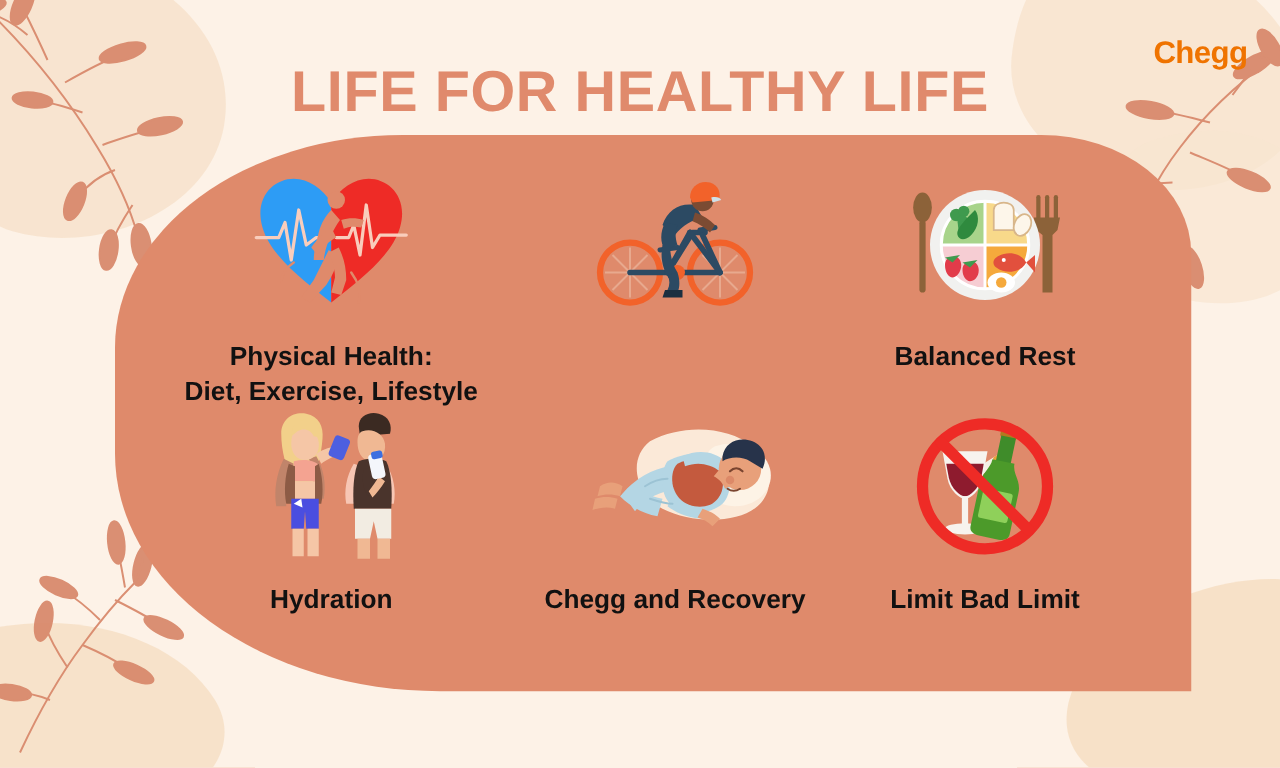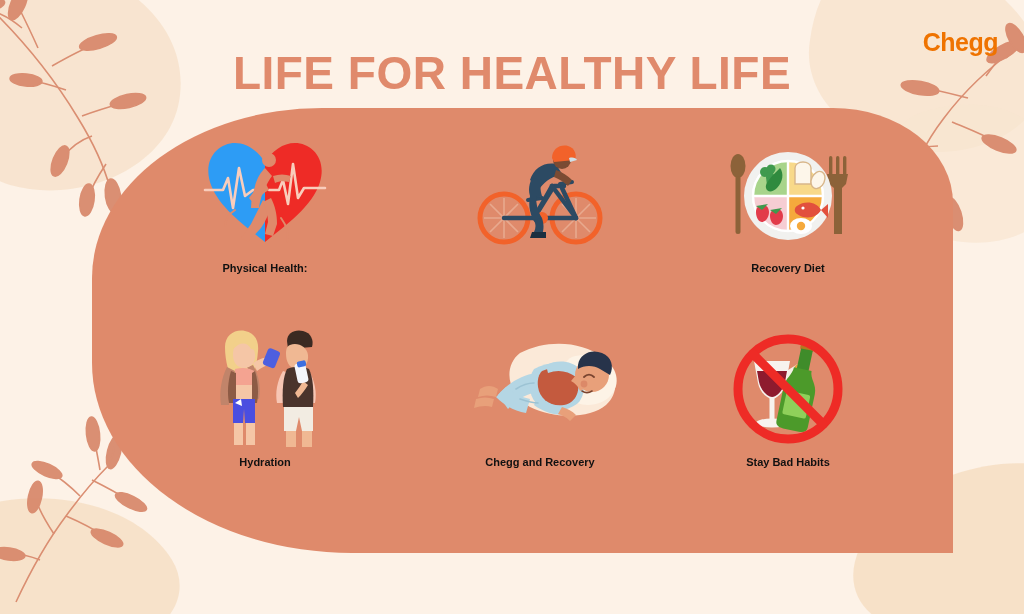--- a/index.html
+++ b/index.html
@@ -71,22 +71,22 @@
     width: 260px;
     text-align: center;
   }
   .tip .art {
     height: 120px;
     display: flex;
     align-items: center;
     justify-content: center;
   }
   .tip .label {
-    margin-top: 5px;
-    font-size: 11px;
+    margin-top: 16px;
+    font-size: 21px;
     font-weight: bold;
     color: #111111;
     line-height: 1.35;
     font-family: "Liberation Sans", sans-serif;
   }
   
   .p-r1c1 { left: 43px;  top: 28px; }
   .p-r1c2 { left: 318px; top: 28px; }
   .p-r1c3 { left: 566px; top: 28px; }
   
@@ -203,20 +203,21 @@
           </g>
 
           <g fill="none" stroke="#df8a6b" stroke-width="2" stroke-linecap="round">
             <path d="M34,72 C28,76 24,82 24,88"></path>
             <path d="M80,80 C86,88 88,96 86,104"></path>
           </g>
         </svg>
       </div>
       <div class="label">
         <div>Physical Health:</div>
+        <div>Diet, Exercise, Lifestyle</div>
       </div>
     </div>
 
     <div class="tip p-r1c2">
       <div class="art">
         <svg width="128" height="112" viewBox="0 0 128 112" xmlns="http://www.w3.org/2000/svg">
 
           <circle cx="28" cy="78" r="24" fill="none" stroke="#f2622a" stroke-width="5"></circle>
           <circle cx="100" cy="78" r="24" fill="none" stroke="#f2622a" stroke-width="5"></circle>
           <g stroke="#e8a98e" stroke-width="1.6">
@@ -317,21 +318,21 @@
             <path d="M72,66 C80,60 92,62 96,70 C92,78 80,80 72,74 C69,72 69,68 72,66 Z"></path>
             <path d="M96,70 L103,64 L103,78 Z"></path>
             <circle cx="78" cy="68" r="1.6" fill="#fff"></circle>
           </g>
 
           <ellipse cx="76" cy="86" rx="11" ry="8" fill="#ffffff"></ellipse>
           <circle cx="76" cy="86" r="4.2" fill="#f5a93c"></circle>
         </svg>
       </div>
       <div class="label">
-        <div>Recovery Diet</div>
+        <div>Balanced Rest</div>
       </div>
     </div>
 
     <div class="tip p-r2c1">
       <div class="art">
         <svg width="140" height="126" viewBox="0 0 140 126" xmlns="http://www.w3.org/2000/svg">
 
           <g>
 
             <path d="M30,20 C30,8 40,2 50,4 C60,6 64,14 63,24 C62,38 58,52 54,62 L40,60 C34,48 30,34 30,20 Z" fill="#f2d08a"></path>
@@ -455,18 +456,18 @@
             <rect x="60" y="62" width="24" height="24" rx="2" fill="#8fd05a"></rect>
           </g>
 
           <g>
             <circle cx="60" cy="58" r="50" fill="none" stroke="#ee2b26" stroke-width="9"></circle>
             <line x1="25" y1="23" x2="95" y2="93" stroke="#ee2b26" stroke-width="9" stroke-linecap="round"></line>
           </g>
         </svg>
       </div>
       <div class="label">
-        <div>Stay Bad Habits</div>
+        <div>Limit Bad Limit</div>
       </div>
     </div>
 
   </div>
 </div>
 
 </body></html>

